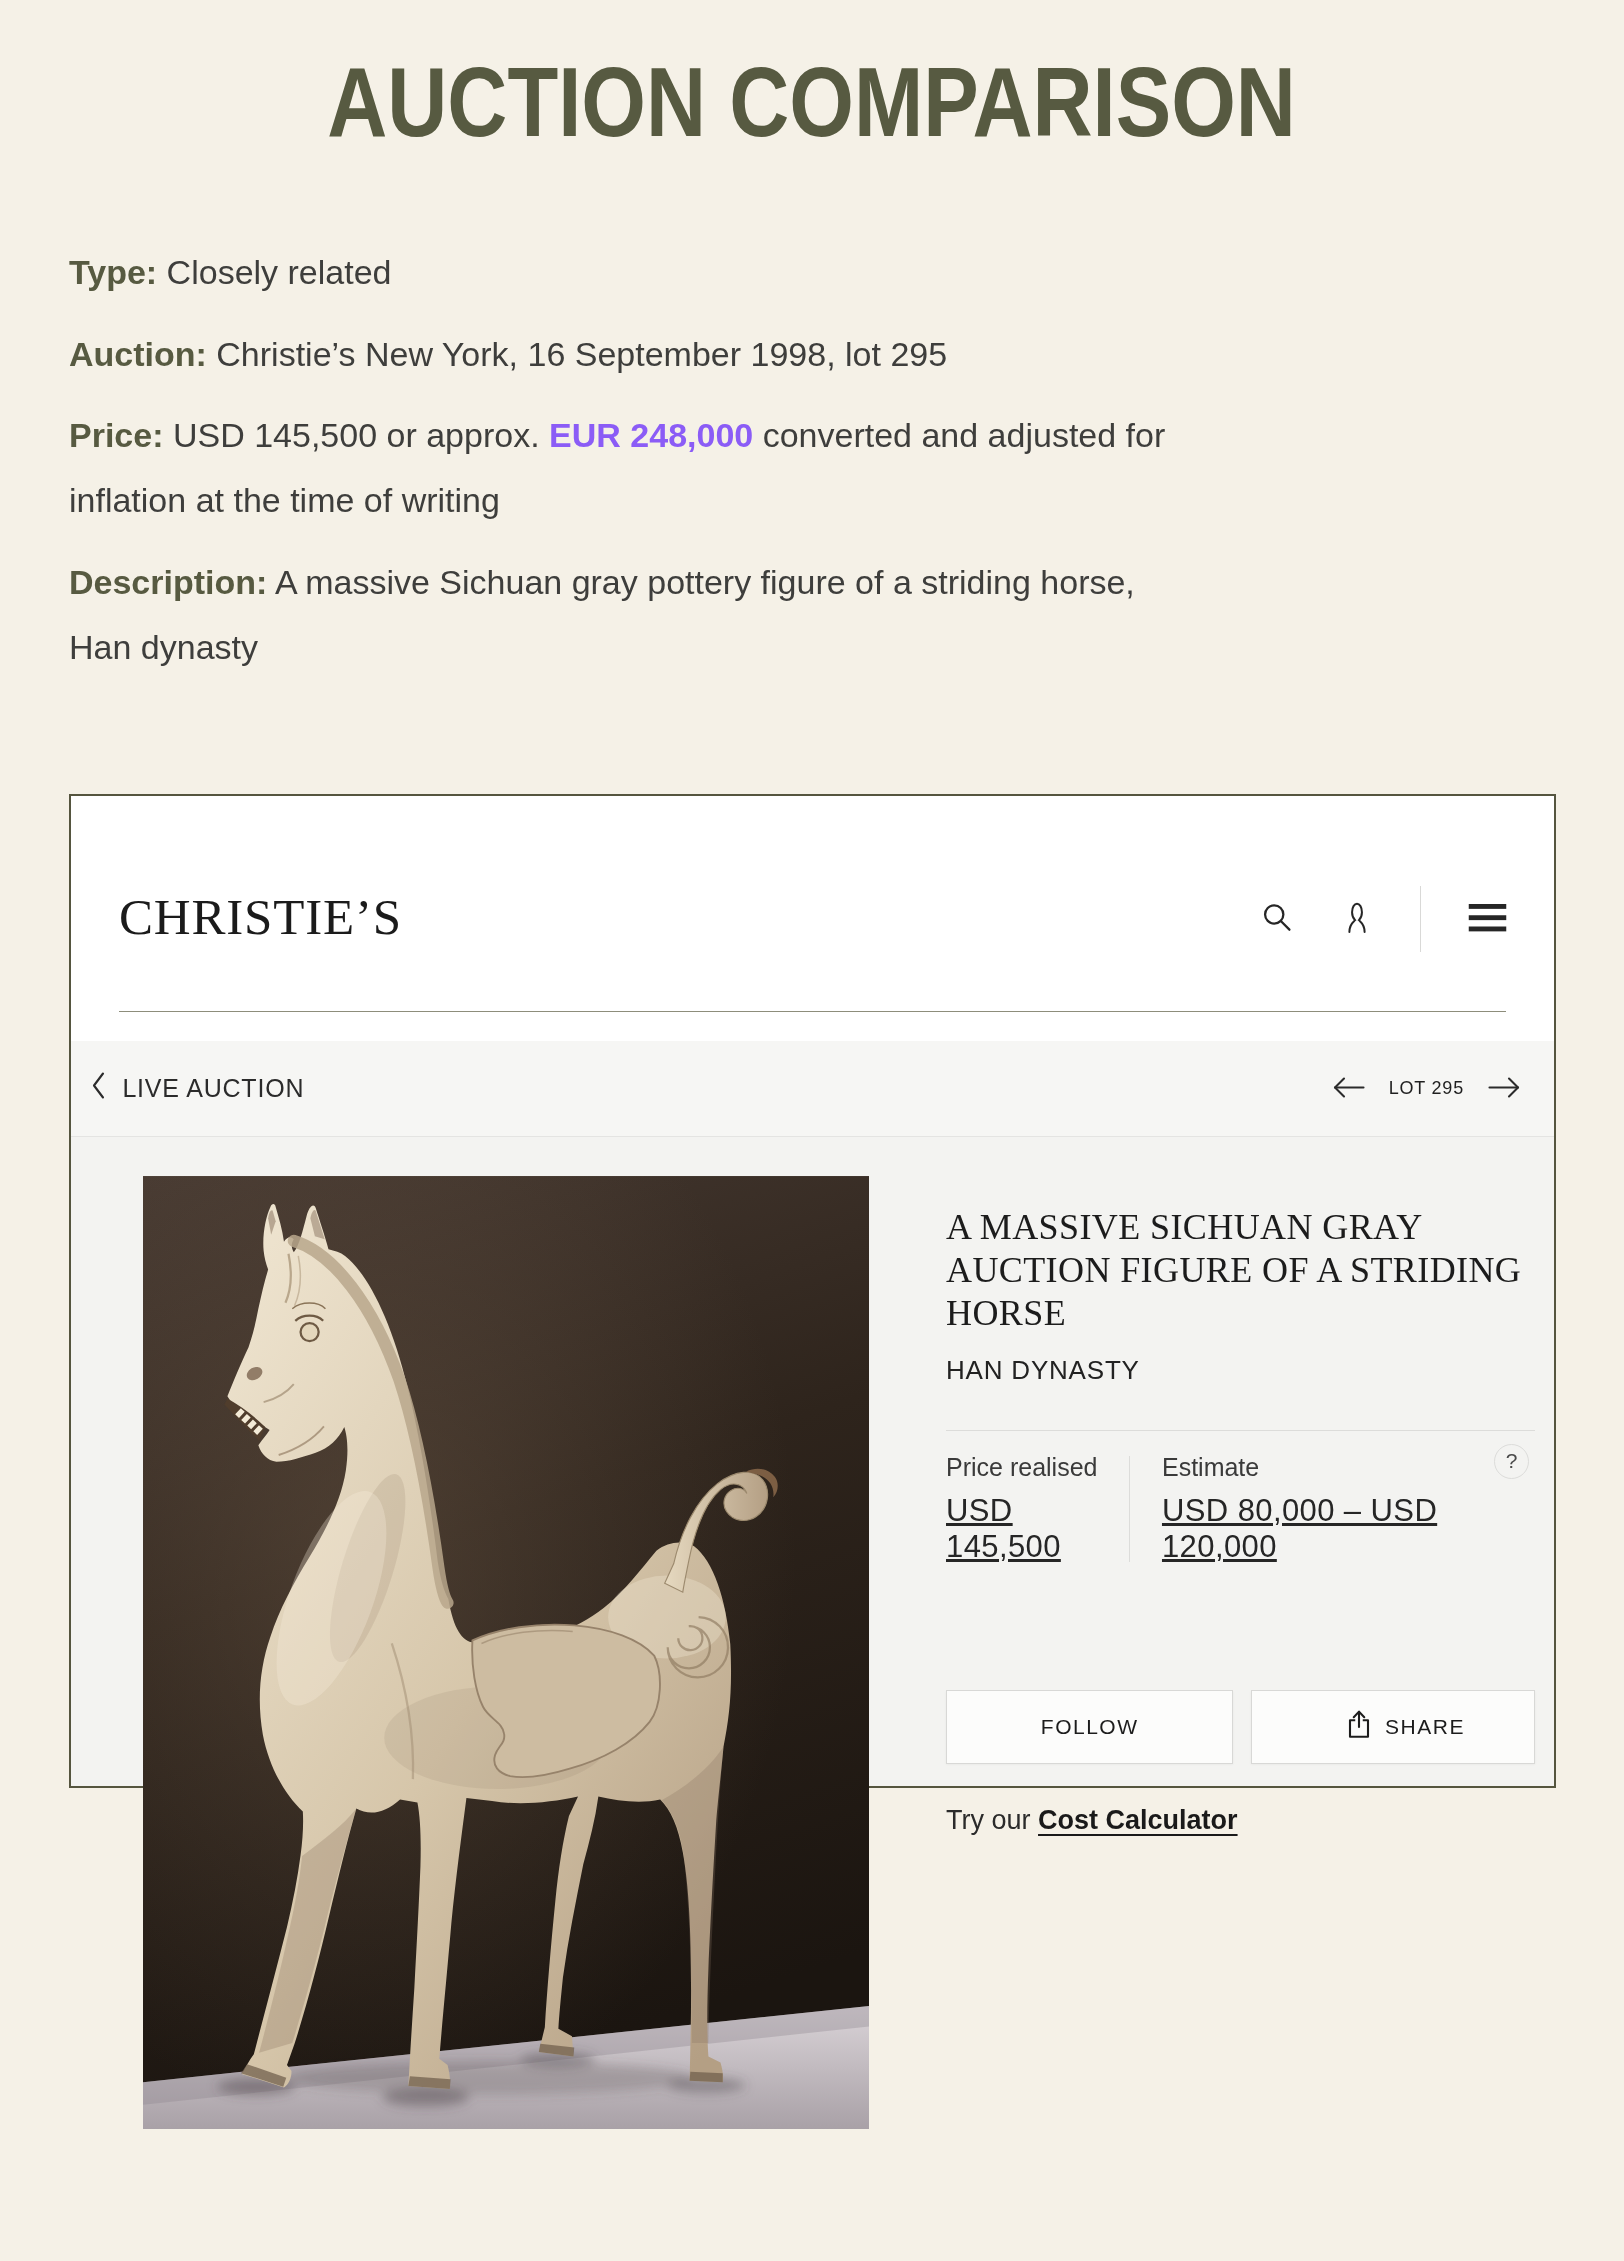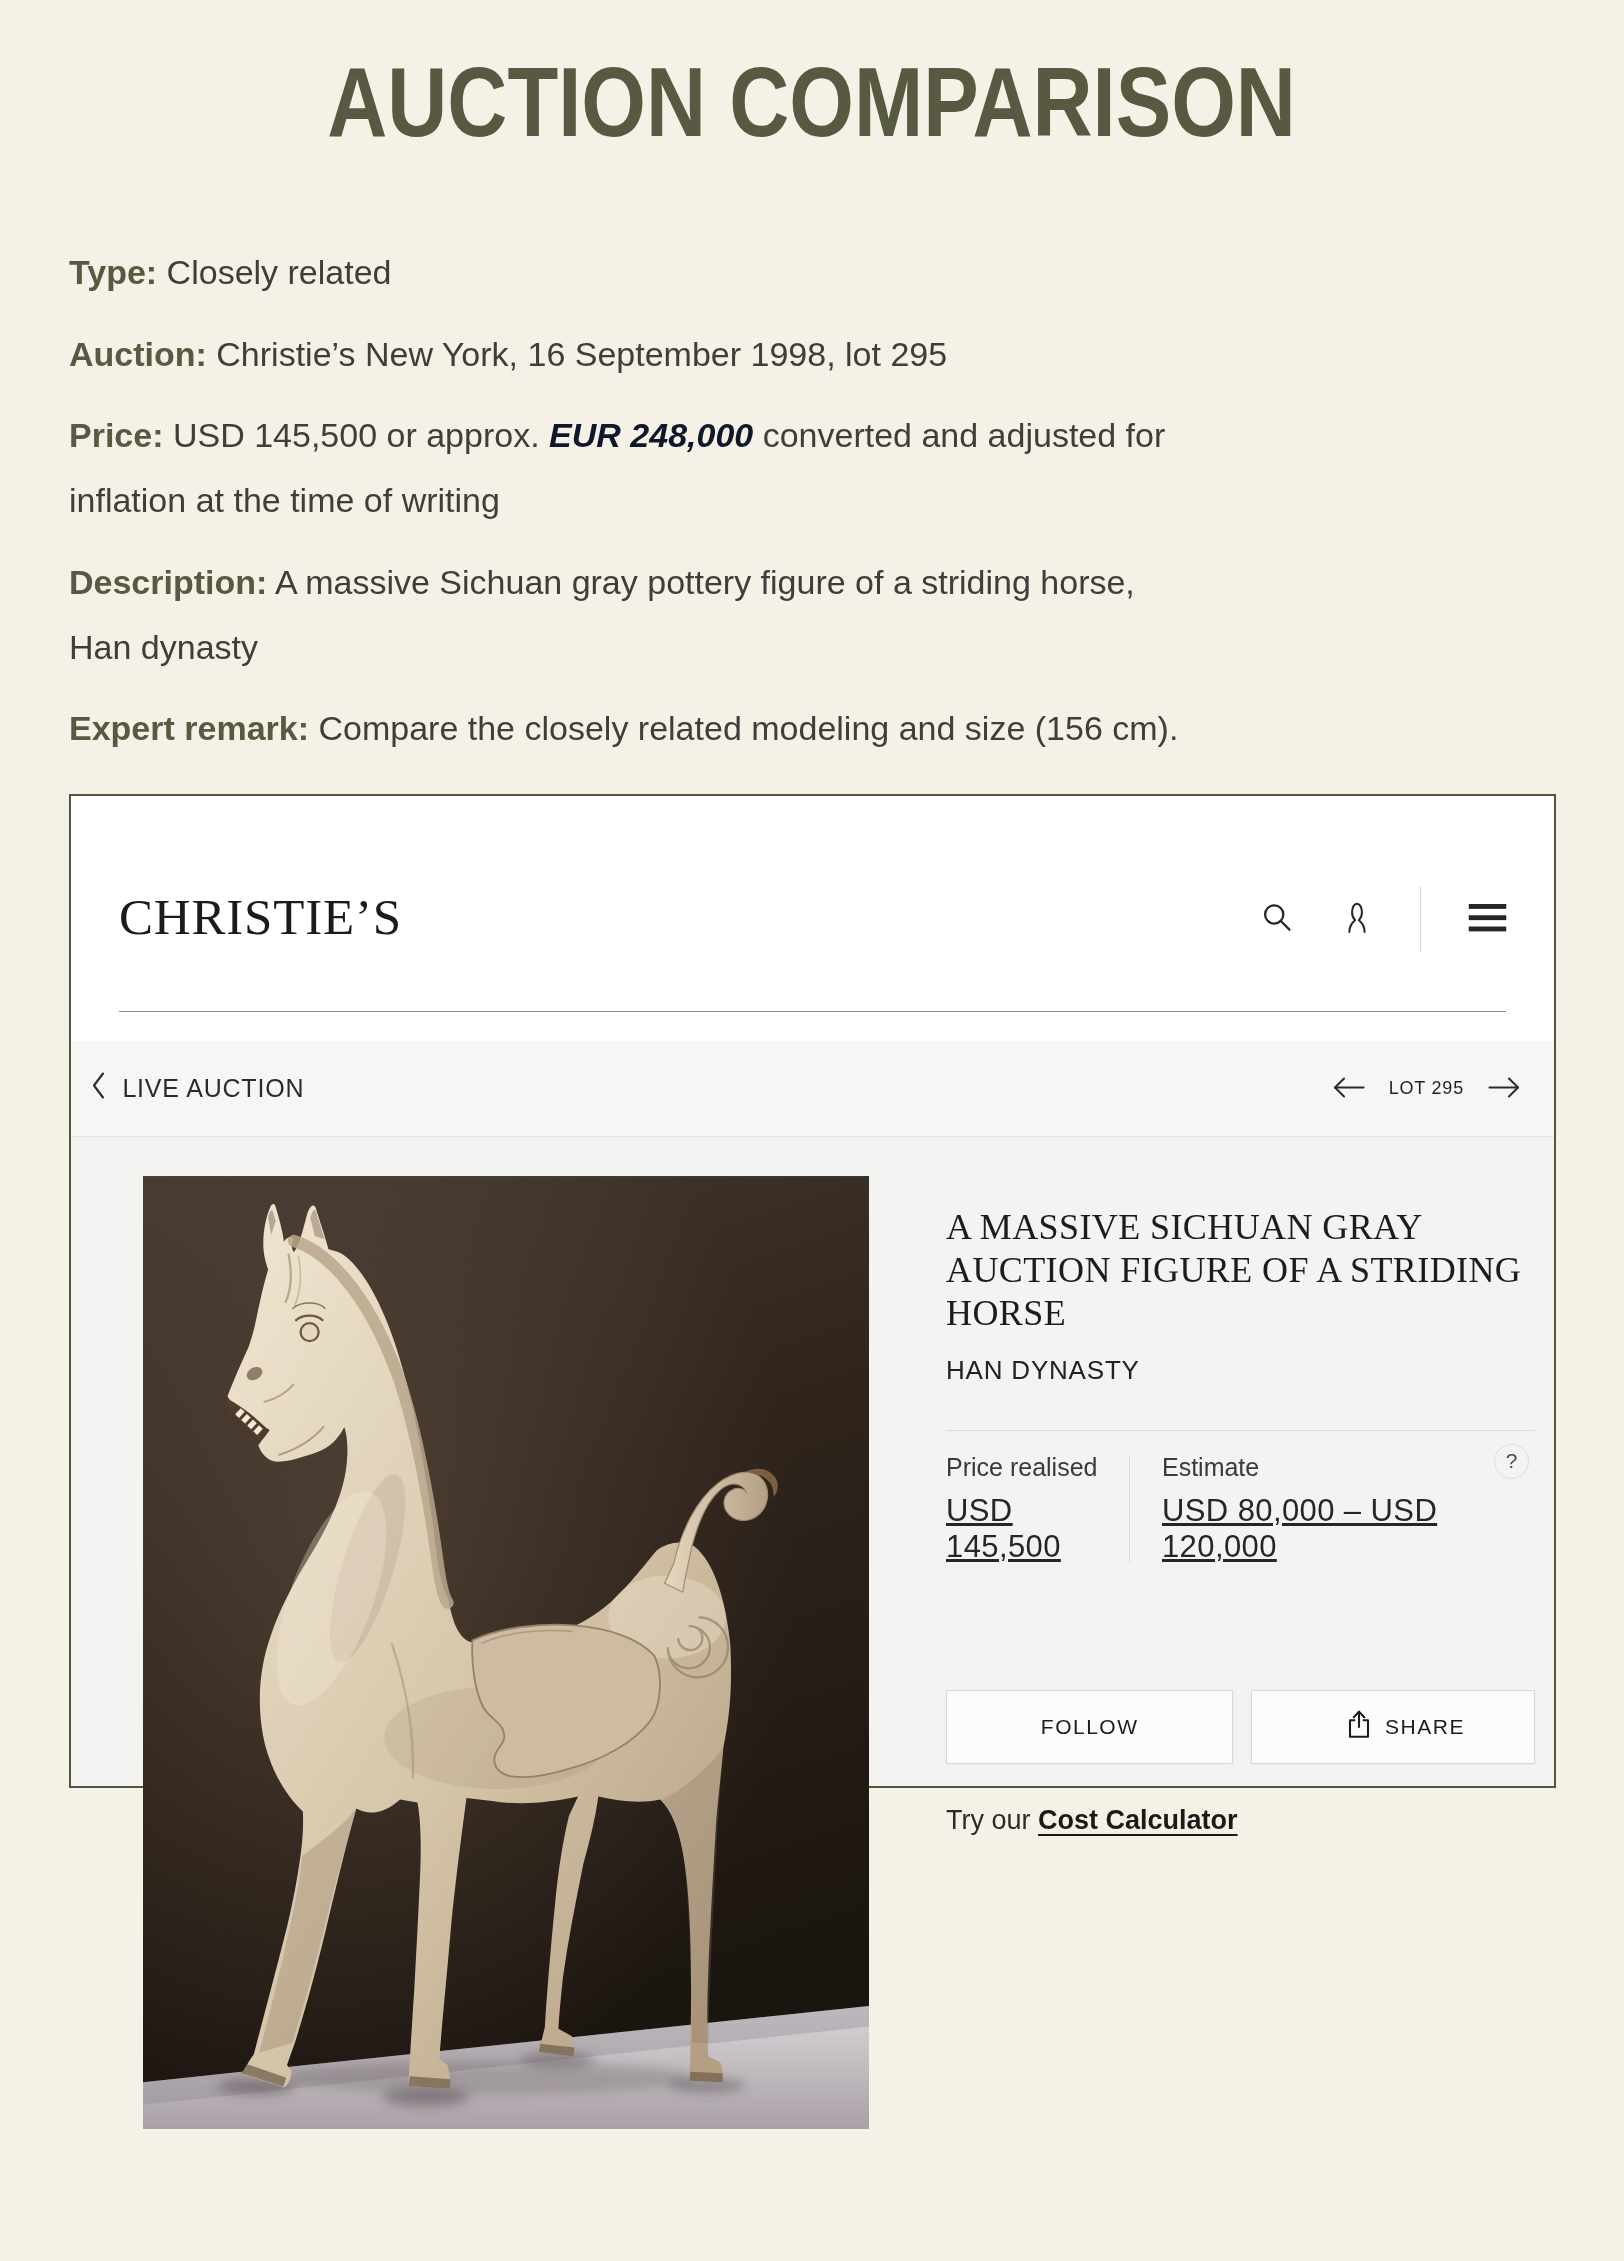--- a/index.html
+++ b/index.html
@@ -17,21 +17,21 @@
     letter-spacing:0px;white-space:nowrap;
   }
   .page-title-inner{display:inline-block;transform:scaleX(.84);transform-origin:50% 50%;}
   
   .details{
     position:absolute;left:69px;top:240px;width:1496px;
     font-size:34px;line-height:65px;font-weight:400;
   }
   .details p{margin:0 0 16.6px 0;}
   .label{color:#575a41;font-weight:700;}
-  .price-bold{color:#0f172a;font-weight:700;font-style:italic;}
+  .price-bold{color:#8b5cf6;font-weight:700;}
   
   .card{
     position:absolute;left:69px;top:794px;width:1487px;height:994px;
     background:#f3f3f1;border:2.3px solid #55553f;box-sizing:border-box;
   }
   .card-header{
     position:relative;height:245px;background:#ffffff;
   }
   .brand{
     position:absolute;left:48px;top:50%;transform:translateY(-54%);
@@ -109,21 +109,20 @@
 </head>
 <body>
 
 <h1 class="page-title"><span class="page-title-inner">AUCTION COMPARISON</span></h1>
 
 <section class="details">
   <p><span class="label">Type:</span> <span>Closely related</span></p>
   <p><span class="label">Auction:</span> <span>Christie’s New York, 16 September 1998, lot 295</span></p>
   <p><span class="label">Price:</span> <span>USD 145,500 or approx.</span> <span class="price-bold">EUR 248,000</span> <span>converted and adjusted for</span><br><span>inflation at the time of writing</span></p>
   <p><span class="label">Description:</span> <span>A massive Sichuan gray pottery figure of a striding horse,</span><br><span>Han dynasty</span></p>
-  <p><span class="label">Expert remark:</span> <span>Compare the closely related modeling and size (156 cm).</span></p>
 </section>
 
 <div class="card">
 
   <div class="card-header">
     <div class="brand">CHRISTIE’S</div>
     <div class="header-icons">
       <button class="icon-btn">
         <span>
           <svg width="35" height="35" viewBox="0 0 46 46">

